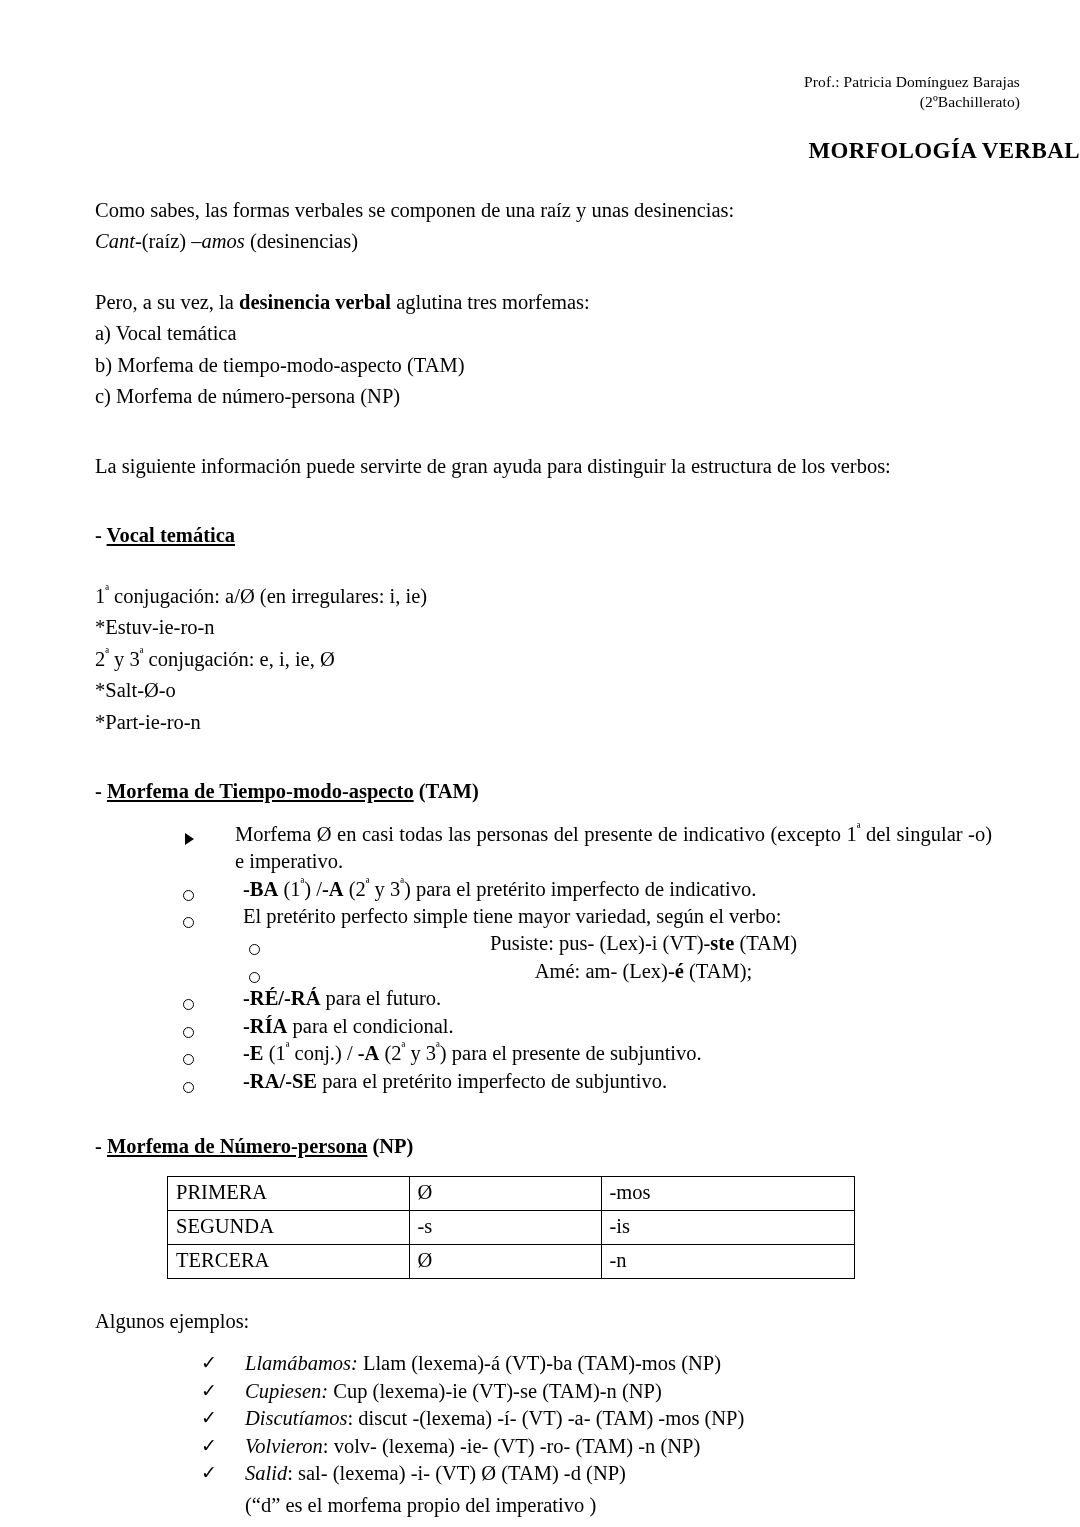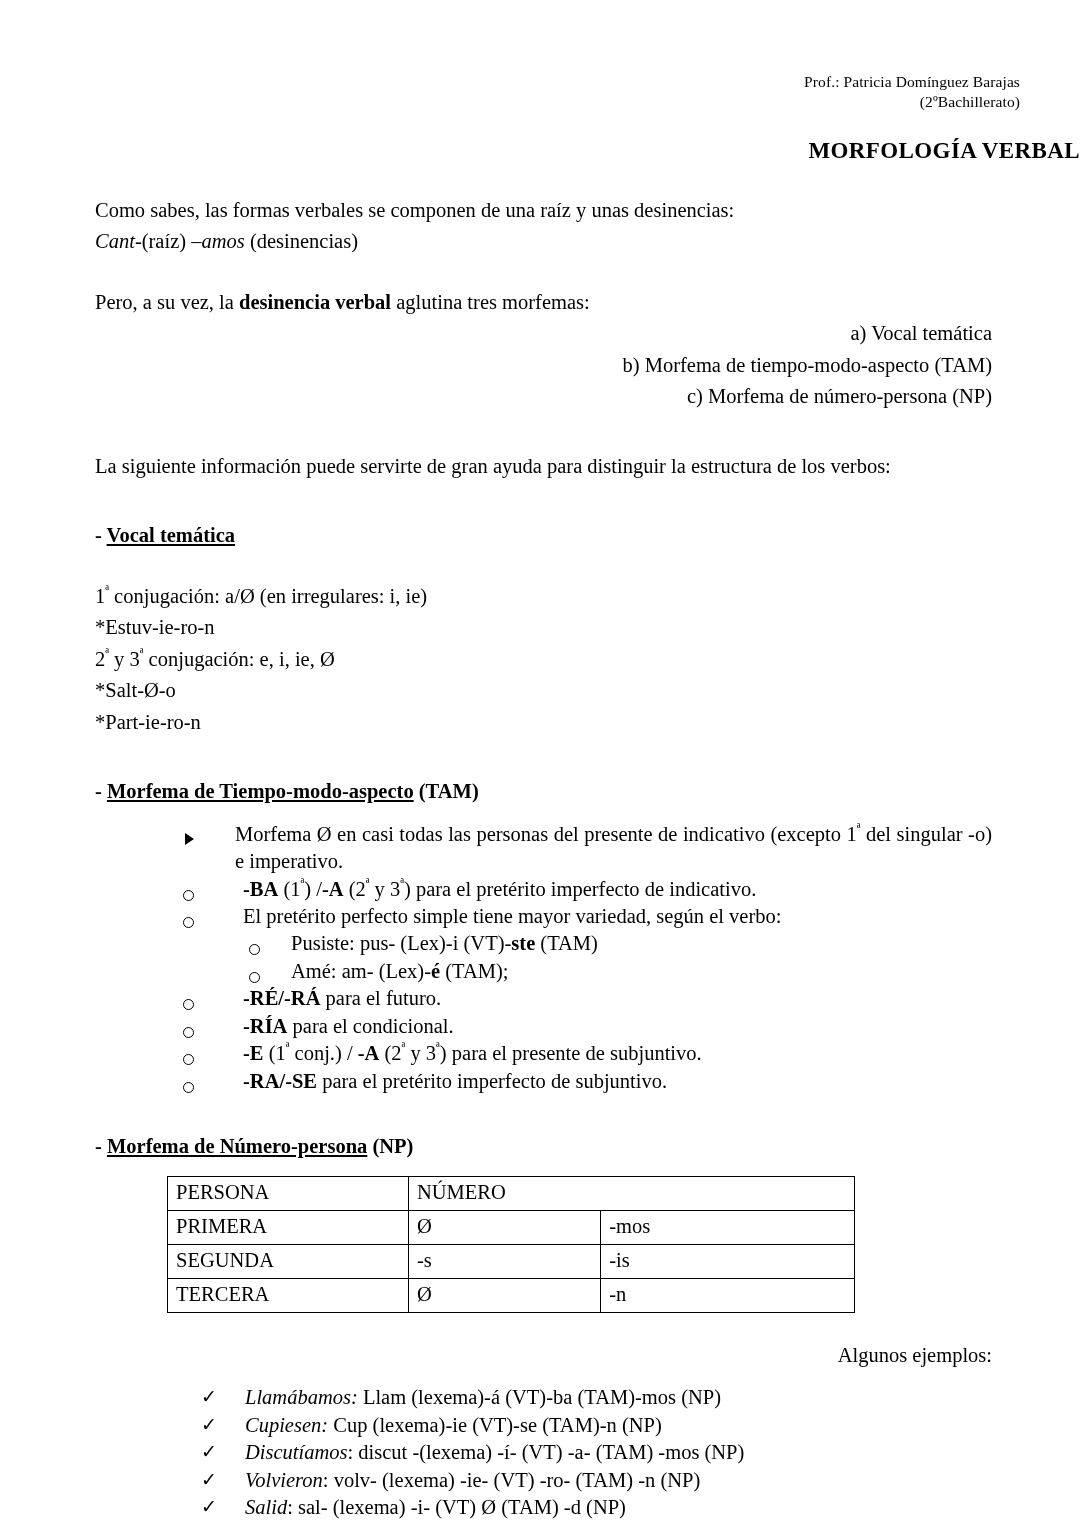--- a/index.html
+++ b/index.html
@@ -54,21 +54,21 @@
     line-height: 1.34;
   }
 
   p.para {
     margin: 4px;
   }
   .gap-sm { height: 11px; }
   .gap-md { height: 25px; }
   .gap-lg { height: 34px; }
 
-  .indent-1 { margin-left: 76px; text-align: right; }
+  .indent-1 { margin-left: 76px; }
   .indent-2 { margin-left: 120px; }
 
   .ital { font-style: italic; }
   .bold { font-weight: bold; }
 
   .center-ex {
     margin-left: 190px;
   }
 
   
@@ -95,21 +95,21 @@
     flex: 1 1 auto;
   }
 
   .lvl1 { margin-left: 92px; justify-content: flex-end; }
   .lvl1 .marker { width: 52px; font-size: 15px; line-height: 1.5; }
   .lvl1 .btext { text-align: justify; padding-right: 4px; }
 
   .lvl2 { margin-left: 92px; }
   .lvl2 .marker { width: 60px; font-size: 15.5px; line-height: 1.45; }
 
-  .lvl3 { margin-left: 158px; }
+  .lvl3 { margin-left: 158px; text-align: center; }
   .lvl3 .marker { width: 42px; font-size: 15.5px; line-height: 1.45; }
 
   .check { margin-left: 110px; }
   .check .marker { width: 44px; font-size: 19px; }
 
   .tri {
     display: inline-block;
     width: 0; height: 0;
     border-top: 6px solid transparent;
     border-bottom: 6px solid transparent;
@@ -247,24 +247,20 @@
 
     <div class="gap-lg"></div>
 
     <p class="para sec-head"><span>- </span><span class="u">Morfema de Número-persona</span><span> (NP)</span></p>
 
     <div class="gap-sm"></div>
 
     <div class="np-table-wrap">
       <table class="np-table">
         <tbody>
-          <tr>
-            <td class="col-a">PERSONA</td>
-            <td colspan="2">NÚMERO</td>
-          </tr>
           <tr>
             <td class="col-a">PRIMERA</td>
             <td class="col-b">Ø</td>
             <td class="col-c">-mos</td>
           </tr>
           <tr>
             <td class="col-a">SEGUNDA</td>
             <td class="col-b">-s</td>
             <td class="col-c">-is</td>
           </tr>

